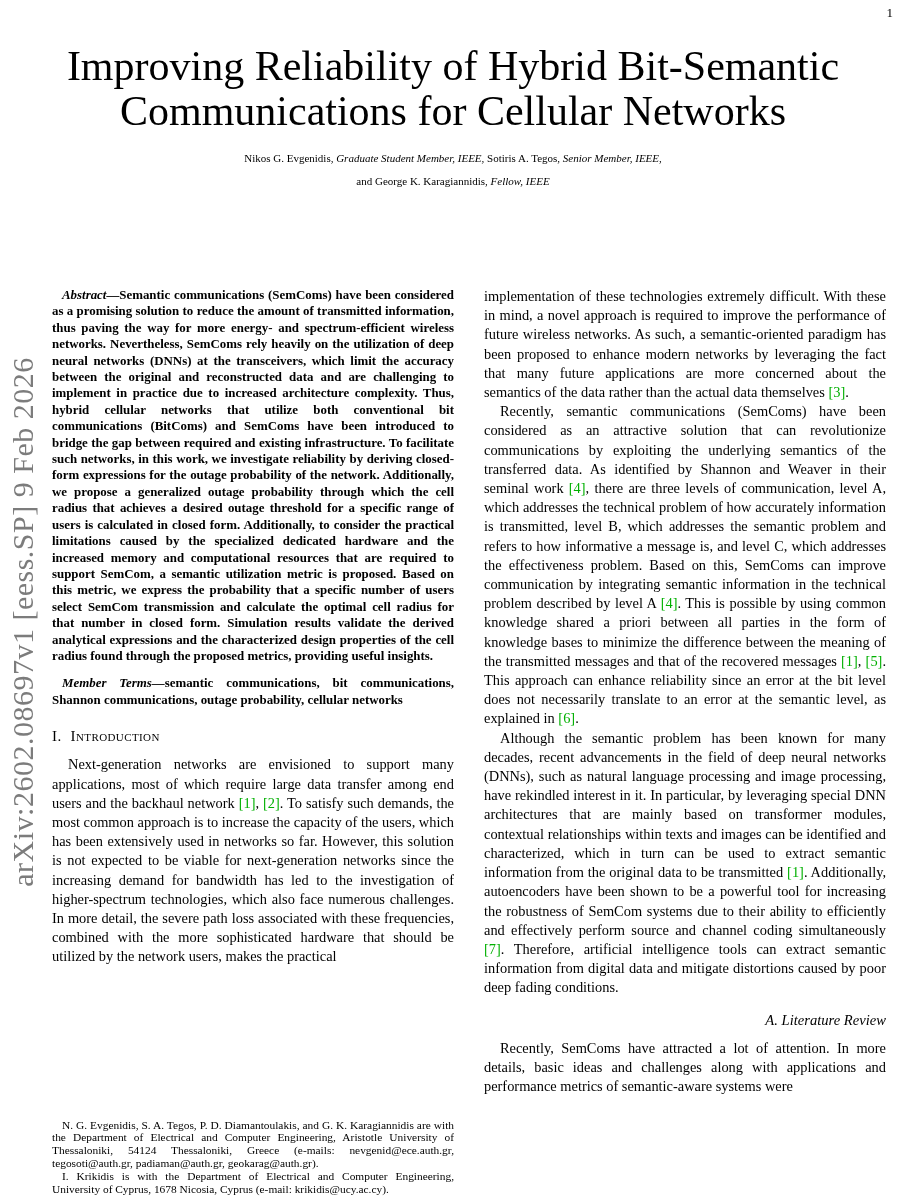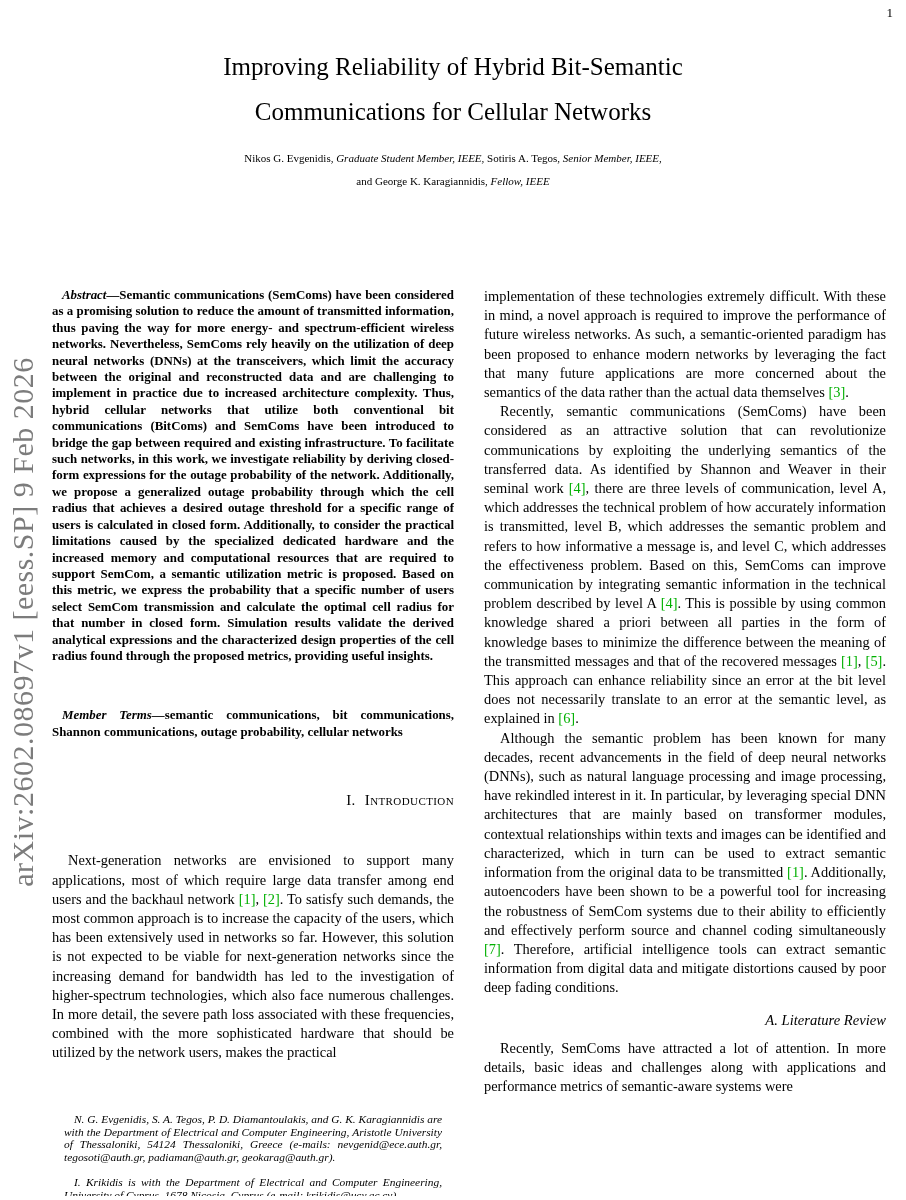--- a/index.html
+++ b/index.html
@@ -31,21 +31,21 @@
     white-space: nowrap;
     font-size: 30px;
     color: var(--stamp, #7c7c7c);
     letter-spacing: 0.5px;
   }
 
   .header { padding-top: 44px; text-align: center; }
 
   .title {
     font-weight: normal;
-    font-size: 25px;
+    font-size: 42px;
     line-height: 45px;
   }
   .title-line { display: block; }
 
   .authors {
     margin-top: 13px;
     font-size: 11px;
     line-height: 22.5px;
   }
   .authors-line { display: block; }
@@ -63,37 +63,36 @@
   }
 
   .col {
     width: 402px;
     flex: 0 0 402px;
     text-align: justify;
     font-size: 14.4px;
     line-height: 19.2px;
     hyphens: auto;
     overflow: hidden;
-    gap: 32px;
   }
   .col-left { display: flex; flex-direction: column; }
 
   .abstract, .index-terms {
     font-size: 12.9px;
     line-height: 16.4px;
     font-weight: bold;
     text-indent: 10px;
   }
   .index-terms { margin-top: 11px; }
   .abstract .label, .index-terms .label { font-style: italic; }
 
   .section-heading {
     margin-top: 19px;
     margin-bottom: 9px;
-    text-align: right;
+    text-align: left;
     font-weight: normal;
     font-size: 15px;
     font-variant: small-caps;
     letter-spacing: 0.4px;
     text-indent: 0;
   }
   .section-heading .hsp { margin-left: 9px; }
 
   .par { text-indent: 16px; margin: 0; }
   .par.noindent { text-indent: 0; }
@@ -113,21 +112,21 @@
     text-indent: 0;
   }
 
   .footnotes {
     margin-top: auto;
     padding-top: 6px;
     font-size: 11.4px;
     line-height: 12.9px;
     text-align: justify;
   }
-  .footnotes .fn { text-indent: 10px; margin: 12px; font-style: italic; }
+  .footnotes .fn { text-indent: 10px; margin: 0; }
 </style>
 </head>
 <body>
 
 <div class="page">
 
   <div class="pagenum">1</div>
 
   <div class="arxiv-stamp">arXiv:2602.08697v1 [eess.SP] 9 Feb 2026</div>
 

